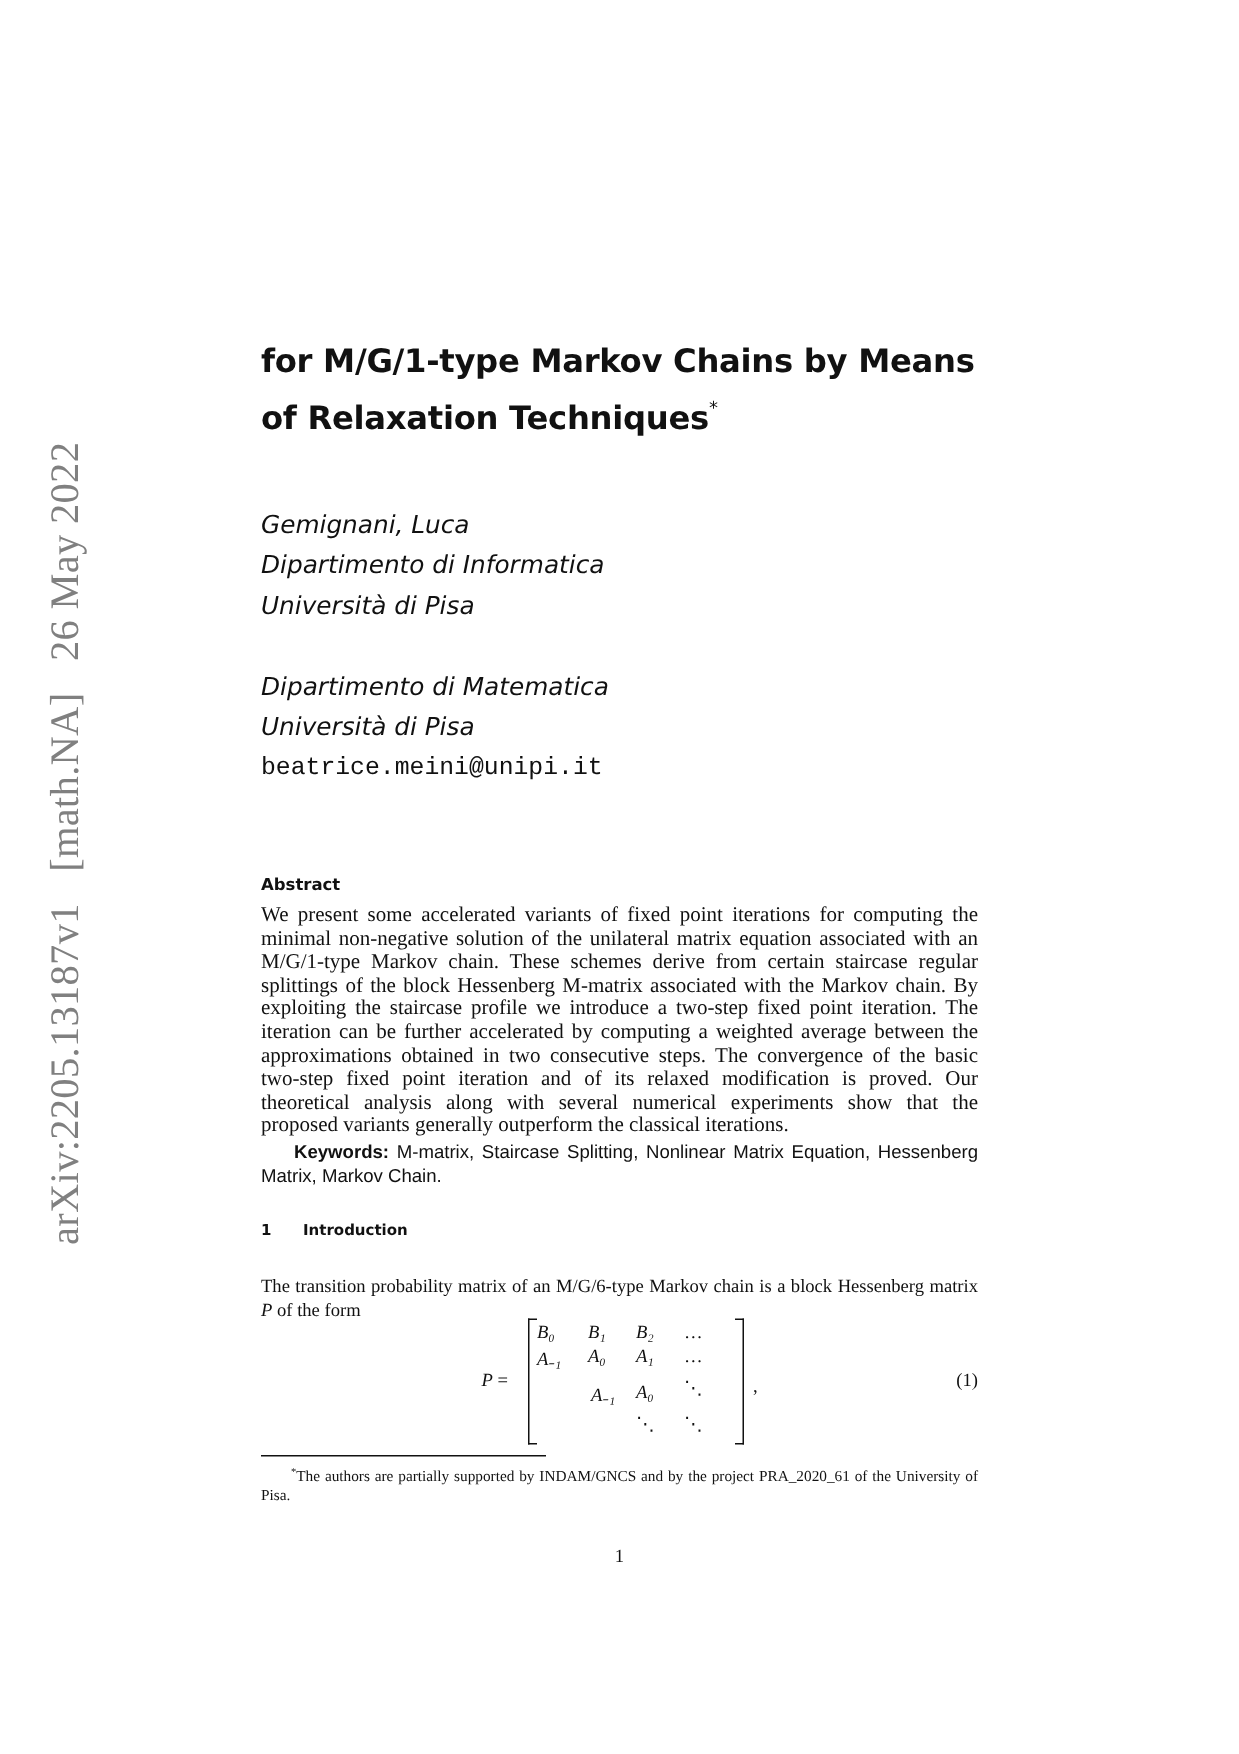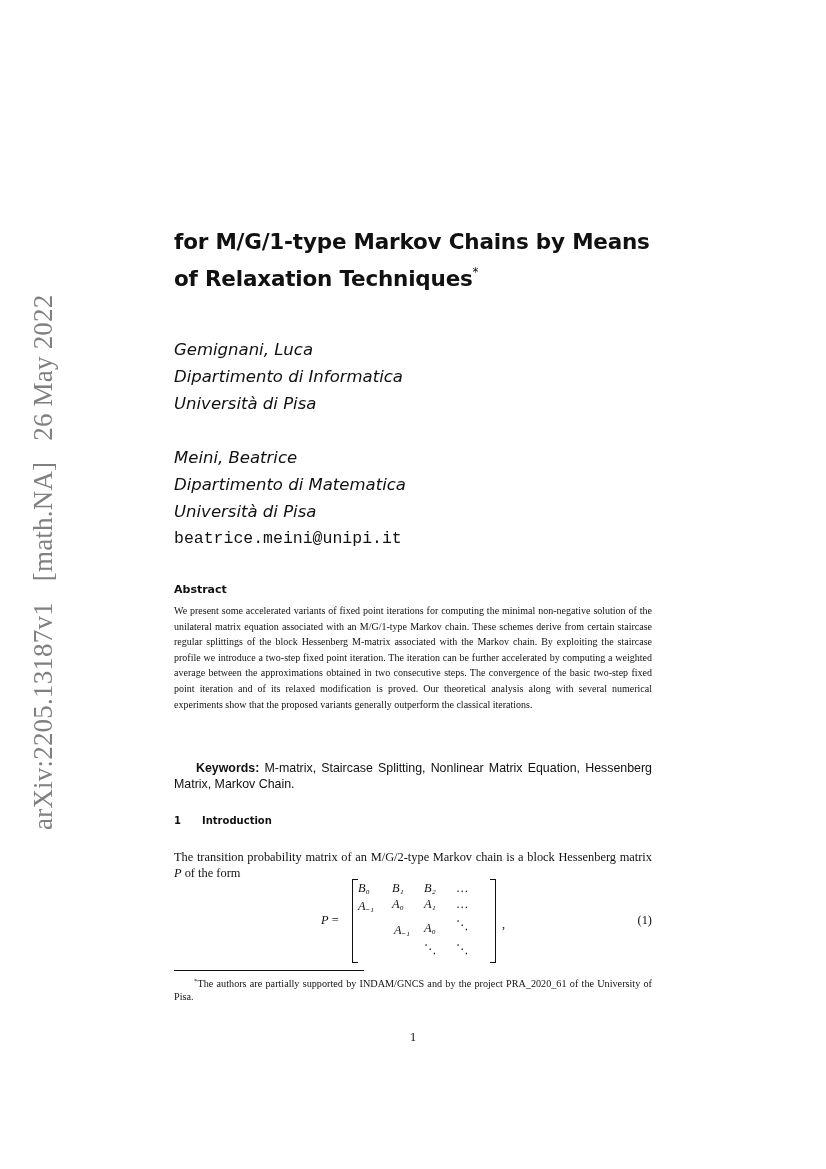--- a/index.html
+++ b/index.html
@@ -26,21 +26,21 @@
   .author-block .mono { font-size: 16.5px; }
   #author1 { top: 336px; }
   #author2 { top: 444px; }
 
   #abstract-heading {
     position: absolute; left: 174px; top: 583px;
     font-family: "DejaVu Sans", sans-serif; font-weight: bold; font-size: 11px;
   }
   #abstract-body {
     position: absolute; left: 174px; top: 603px; width: 478px;
-    font-family: "Liberation Serif", serif; font-size: 10px; line-height: 15.6px;
+    font-family: "Liberation Serif", serif; font-size: 14px; line-height: 15.6px;
     text-align: justify;
   }
   #keywords {
     position: absolute; left: 174px; top: 761px; width: 478px;
     font-family: Liberation Sans, sans-serif; font-size: 12.4px; line-height: 15.6px;
     text-align: justify; text-indent: 22px;
   }
   #keywords b { font-weight: bold; }
 
   #section-heading {
@@ -94,34 +94,33 @@
   <div><span>of Relaxation Techniques</span><sup>*</sup></div>
 </div>
 
 <div id="author1" class="author-block">
   <div class="it">Gemignani, Luca</div>
   <div class="it">Dipartimento di Informatica</div>
   <div class="it">Università di Pisa</div>
 </div>
 
 <div id="author2" class="author-block">
-  <div class="it">Meini, Beatrice</div>
   <div class="it">Dipartimento di Matematica</div>
   <div class="it">Università di Pisa</div>
   <div class="mono">beatrice.meini@unipi.it</div>
 </div>
 
 <div id="abstract-heading">Abstract</div>
 <div id="abstract-body">We present some accelerated variants of fixed point iterations for computing the minimal non-negative solution of the unilateral matrix equation associated with an M/G/1-type Markov chain. These schemes derive from certain staircase regular splittings of the block Hessenberg M-matrix associated with the Markov chain. By exploiting the staircase profile we introduce a two-step fixed point iteration. The iteration can be further accelerated by computing a weighted average between the approximations obtained in two consecutive steps. The convergence of the basic two-step fixed point iteration and of its relaxed modification is proved. Our theoretical analysis along with several numerical experiments show that the proposed variants generally outperform the classical iterations.</div>
 
 <div id="keywords"><b>Keywords:</b><span> M-matrix, Staircase Splitting, Nonlinear Matrix Equation, Hessenberg Matrix, Markov Chain.</span></div>
 
 <div id="section-heading"><span class="num">1</span><span>Introduction</span></div>
 
-<div id="intro-body"><span>The transition probability matrix of an M/G/2-type Markov chain is a block Hessenberg matrix </span><span class="ital">P</span><span> of the form</span></div>
+<div id="intro-body"><span>The transition probability matrix of an M/G/6-type Markov chain is a block Hessenberg matrix </span><span class="ital">P</span><span> of the form</span></div>
 
 <div id="equation">
   <div id="eq-lhs"><i>P</i><span> =</span></div>
   <div class="bracket left"></div>
   <div class="cell" style="left:40px;top:4px">B₀</div>
   <div class="cell" style="left:74px;top:4px">B₁</div>
   <div class="cell" style="left:106px;top:4px">B₂</div>
   <div class="cell dots" style="left:138px;top:4px">…</div>
   <div class="cell" style="left:40px;top:20px">A₋₁</div>
   <div class="cell" style="left:74px;top:20px">A₀</div>

